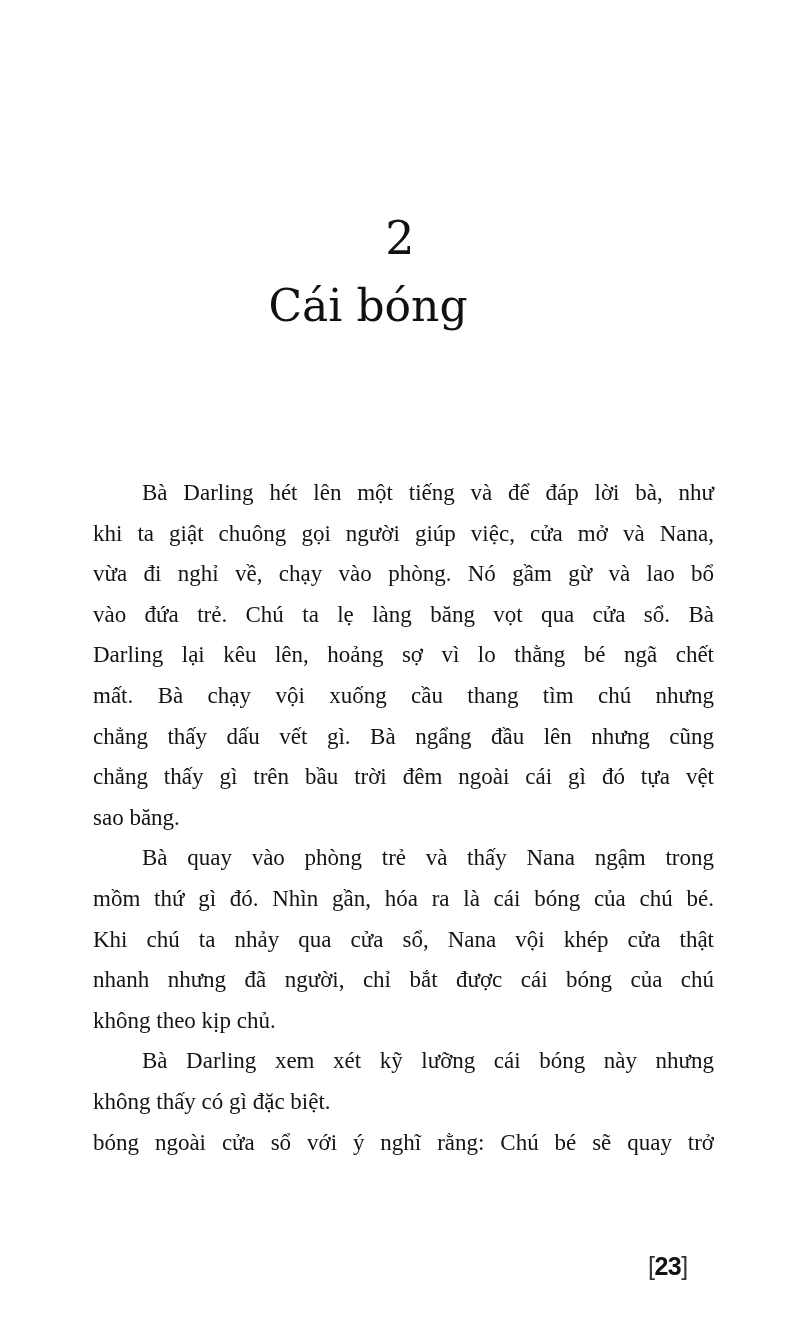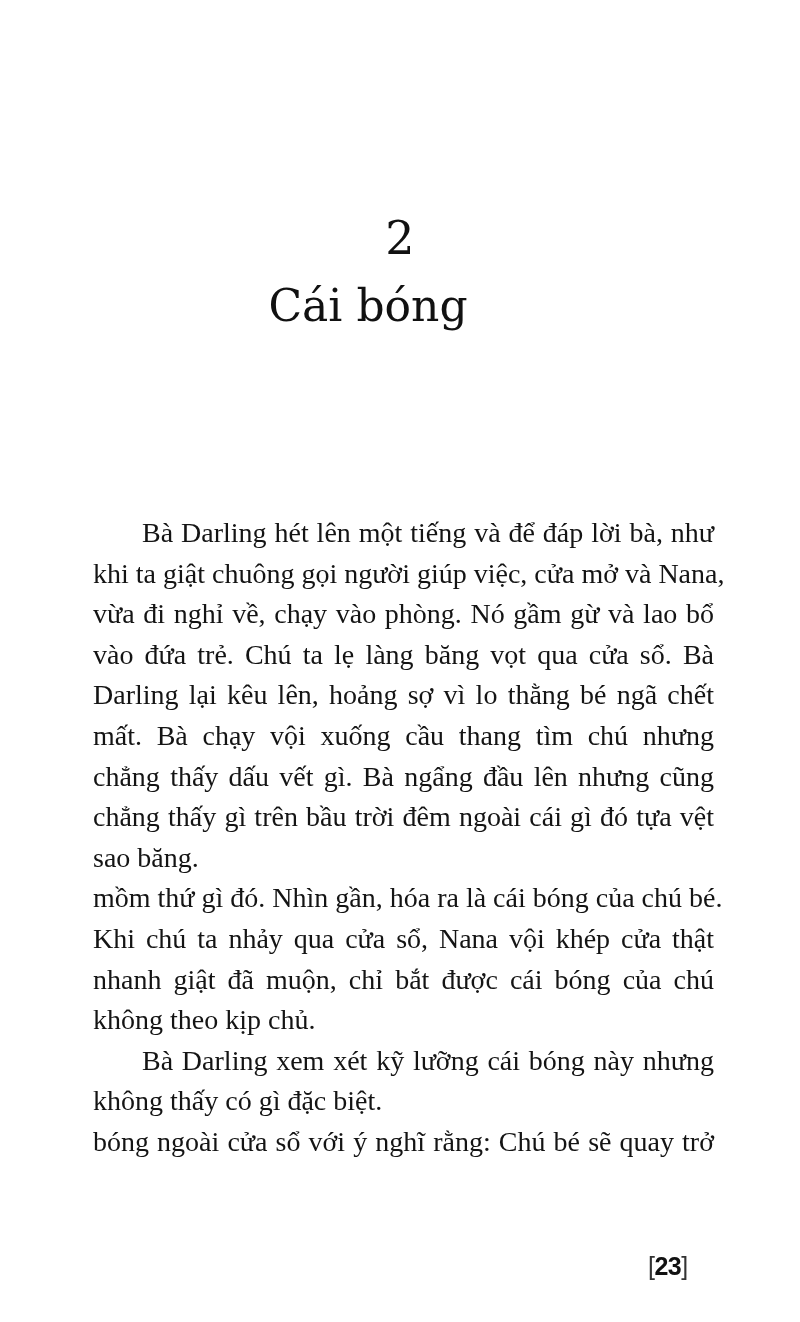--- a/index.html
+++ b/index.html
@@ -42,24 +42,23 @@
       font-size: 44px;
       line-height: 60px;
       color: #111;
     }
     .body-text {
       position: absolute;
       top: 473px;
       left: 93px;
       width: 621px;
       font-family: "Liberation Serif", serif;
-      font-size: 28px;
+      font-size: 23px;
       line-height: 40.6px;
       color: #141414;
-      margin-top: 40px;
     }
     .line {
       display: block;
       white-space: nowrap;
       text-align: justify;
       text-align-last: justify;
       height: 40.6px;
     }
     .line.last {
       text-align-last: left;
@@ -100,23 +99,24 @@
       <span class="line">vừa đi nghỉ về, chạy vào phòng. Nó gầm gừ và lao bổ</span>
       <span class="line">vào đứa trẻ. Chú ta lẹ làng băng vọt qua cửa sổ. Bà</span>
       <span class="line">Darling lại kêu lên, hoảng sợ vì lo thằng bé ngã chết</span>
       <span class="line">mất. Bà chạy vội xuống cầu thang tìm chú nhưng</span>
       <span class="line">chẳng thấy dấu vết gì. Bà ngẩng đầu lên nhưng cũng</span>
       <span class="line">chẳng thấy gì trên bầu trời đêm ngoài cái gì đó tựa vệt</span>
       <span class="line last">sao băng.</span>
     </div>
 
     <div class="para-block">
+      <span class="line first">Bà quay vào phòng trẻ và thấy Nana ngậm trong</span>
       <span class="line">mồm thứ gì đó. Nhìn gần, hóa ra là cái bóng của chú bé.</span>
       <span class="line">Khi chú ta nhảy qua cửa sổ, Nana vội khép cửa thật</span>
-      <span class="line">nhanh giật đã muộn, chỉ bắt được cái bóng của chú</span>
+      <span class="line">nhanh nhưng đã người, chỉ bắt được cái bóng của chú</span>
       <span class="line last">không theo kịp chủ.</span>
     </div>
 
     <div class="para-block">
       <span class="line first">Bà Darling xem xét kỹ lưỡng cái bóng này nhưng</span>
       <span class="line last">không thấy có gì đặc biệt.</span>
     </div>
 
     <div class="para-block">
       <span class="line">bóng ngoài cửa sổ với ý nghĩ rằng: Chú bé sẽ quay trở</span>

